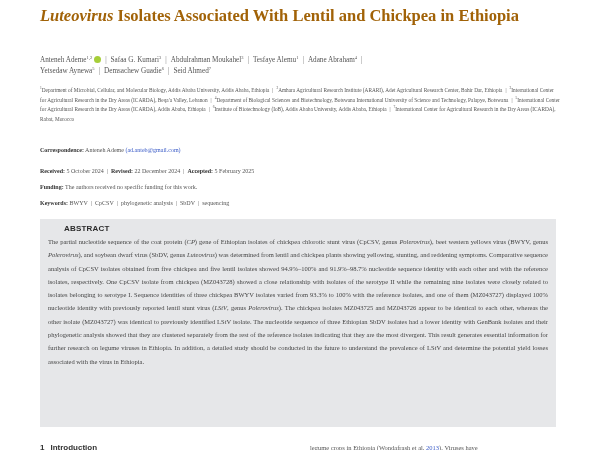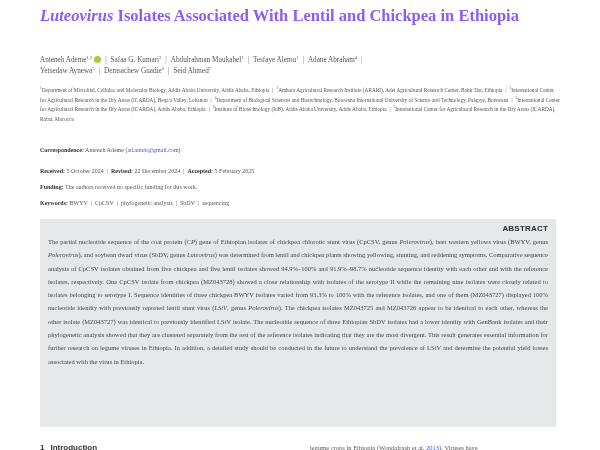--- a/index.html
+++ b/index.html
@@ -23,21 +23,21 @@
     }
     .title {
       position: absolute;
       left: 0;
       top: 6px;
       width: 520px;
       font-family: "Liberation Serif", "DejaVu Serif", serif;
       font-weight: bold;
       font-size: 16.5px;
       line-height: 19px;
-      color: #8b5cf6;
+      color: #a16207;
       margin: 0;
     }
     .title em { font-style: italic; }
     .authors {
       position: absolute;
       left: 0;
       top: 55px;
       width: 520px;
       font-size: 7.2px;
       line-height: 11px;
@@ -90,22 +90,21 @@
       box-sizing: border-box;
       padding: 5px 8px 0 8px;
     }
     .abstract-heading {
       font-family: "Liberation Sans", "DejaVu Sans", sans-serif;
       font-weight: bold;
       font-size: 8px;
       line-height: 10px;
       color: #2a2a2a;
       letter-spacing: 0.2px;
-      margin: 0 0 1px 0;
-      text-align: right;
+      margin: 0 0 1px 16px;
     }
     .abstract-text {
       font-size: 6.5px;
       line-height: 13.3px;
       color: #444;
       text-align: justify;
       margin: 0;
     }
     .abstract-text i { font-style: italic; }
     .intro-heading {

